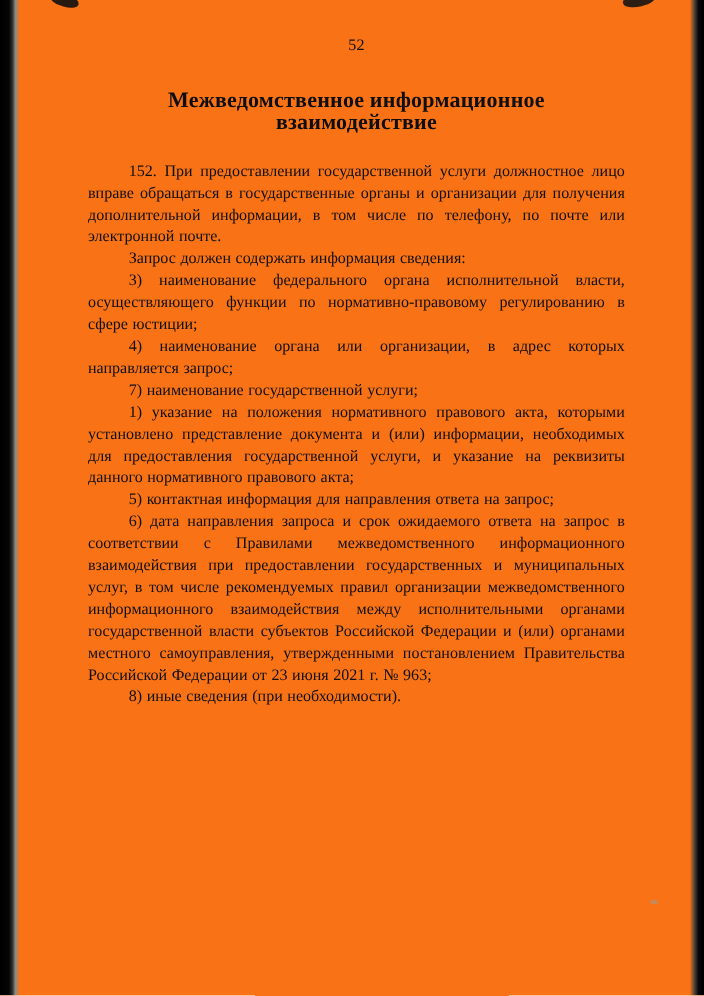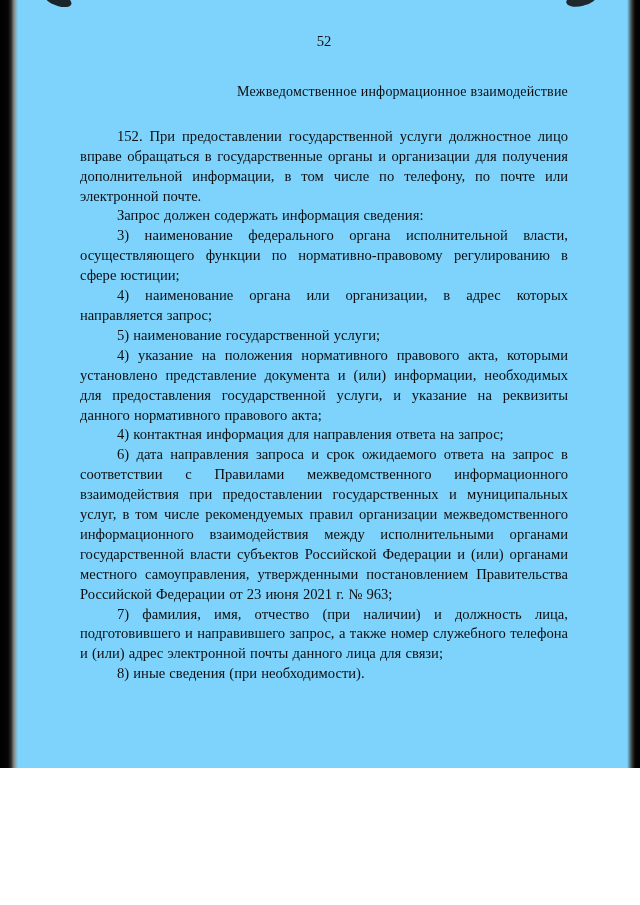--- a/index.html
+++ b/index.html
@@ -3,22 +3,22 @@
 <meta charset="utf-8">
 <style>
   html, body {
     margin: 0;
     padding: 0;
     background: #ffffff;
   }
   .page {
     position: relative;
     width: 640px;
-    height: 768px;
-    background: #7dd3fc;
+    height: 905px;
+    background: #f97316;
     overflow: hidden;
     font-family: "Liberation Serif", "DejaVu Serif", serif;
     color: #0e0e10;
   }
   
   .edge-left {
     position: absolute;
     left: 0; top: 0;
     width: 18px; height: 905px;
     background: linear-gradient(to right,
@@ -63,23 +63,23 @@
     top: 32px;
     width: 488px;
     font-size: 14.6px;
     line-height: 19.9px;
   }
   .page-number {
     text-align: center;
     margin: 0 0 30px 0;
   }
   .heading {
-    font-size: 14px;
-    font-weight: normal;
-    text-align: right;
+    font-size: 20px;
+    font-weight: bold;
+    text-align: center;
     margin: 0 0 25px 0;
     letter-spacing: 0.2px;
   }
   .para {
     margin: 0;
     text-align: justify;
     text-indent: 37px;
     word-spacing: 0.5px;
     font-family: Liberation Serif, serif;
   }
@@ -95,20 +95,19 @@
   <div class="dust"></div>
 
   <div class="content">
     <div class="page-number">52</div>
     <h1 class="heading">Межведомственное информационное взаимодействие</h1>
 
     <p class="para">152. При предоставлении государственной услуги должностное лицо вправе обращаться в государственные органы и организации для получения дополнительной информации, в том числе по телефону, по почте или электронной почте.</p>
     <p class="para">Запрос должен содержать информация сведения:</p>
     <p class="para">3) наименование федерального органа исполнительной власти, осуществляющего функции по нормативно-правовому регулированию в сфере юстиции;</p>
     <p class="para">4) наименование органа или организации, в адрес которых направляется запрос;</p>
-    <p class="para">5) наименование государственной услуги;</p>
-    <p class="para">4) указание на положения нормативного правового акта, которыми установлено представление документа и (или) информации, необходимых для предоставления государственной услуги, и указание на реквизиты данного нормативного правового акта;</p>
-    <p class="para">4) контактная информация для направления ответа на запрос;</p>
+    <p class="para">7) наименование государственной услуги;</p>
+    <p class="para">1) указание на положения нормативного правового акта, которыми установлено представление документа и (или) информации, необходимых для предоставления государственной услуги, и указание на реквизиты данного нормативного правового акта;</p>
+    <p class="para">5) контактная информация для направления ответа на запрос;</p>
     <p class="para">6) дата направления запроса и срок ожидаемого ответа на запрос в соответствии с Правилами межведомственного информационного взаимодействия при предоставлении государственных и муниципальных услуг, в том числе рекомендуемых правил организации межведомственного информационного взаимодействия между исполнительными органами государственной власти субъектов Российской Федерации и (или) органами местного самоуправления, утвержденными постановлением Правительства Российской Федерации от 23 июня 2021 г. № 963;</p>
-    <p class="para">7) фамилия, имя, отчество (при наличии) и должность лица, подготовившего и направившего запрос, а также номер служебного телефона и (или) адрес электронной почты данного лица для связи;</p>
     <p class="para">8) иные сведения (при необходимости).</p>
   </div>
 </div>
 
 </body></html>

